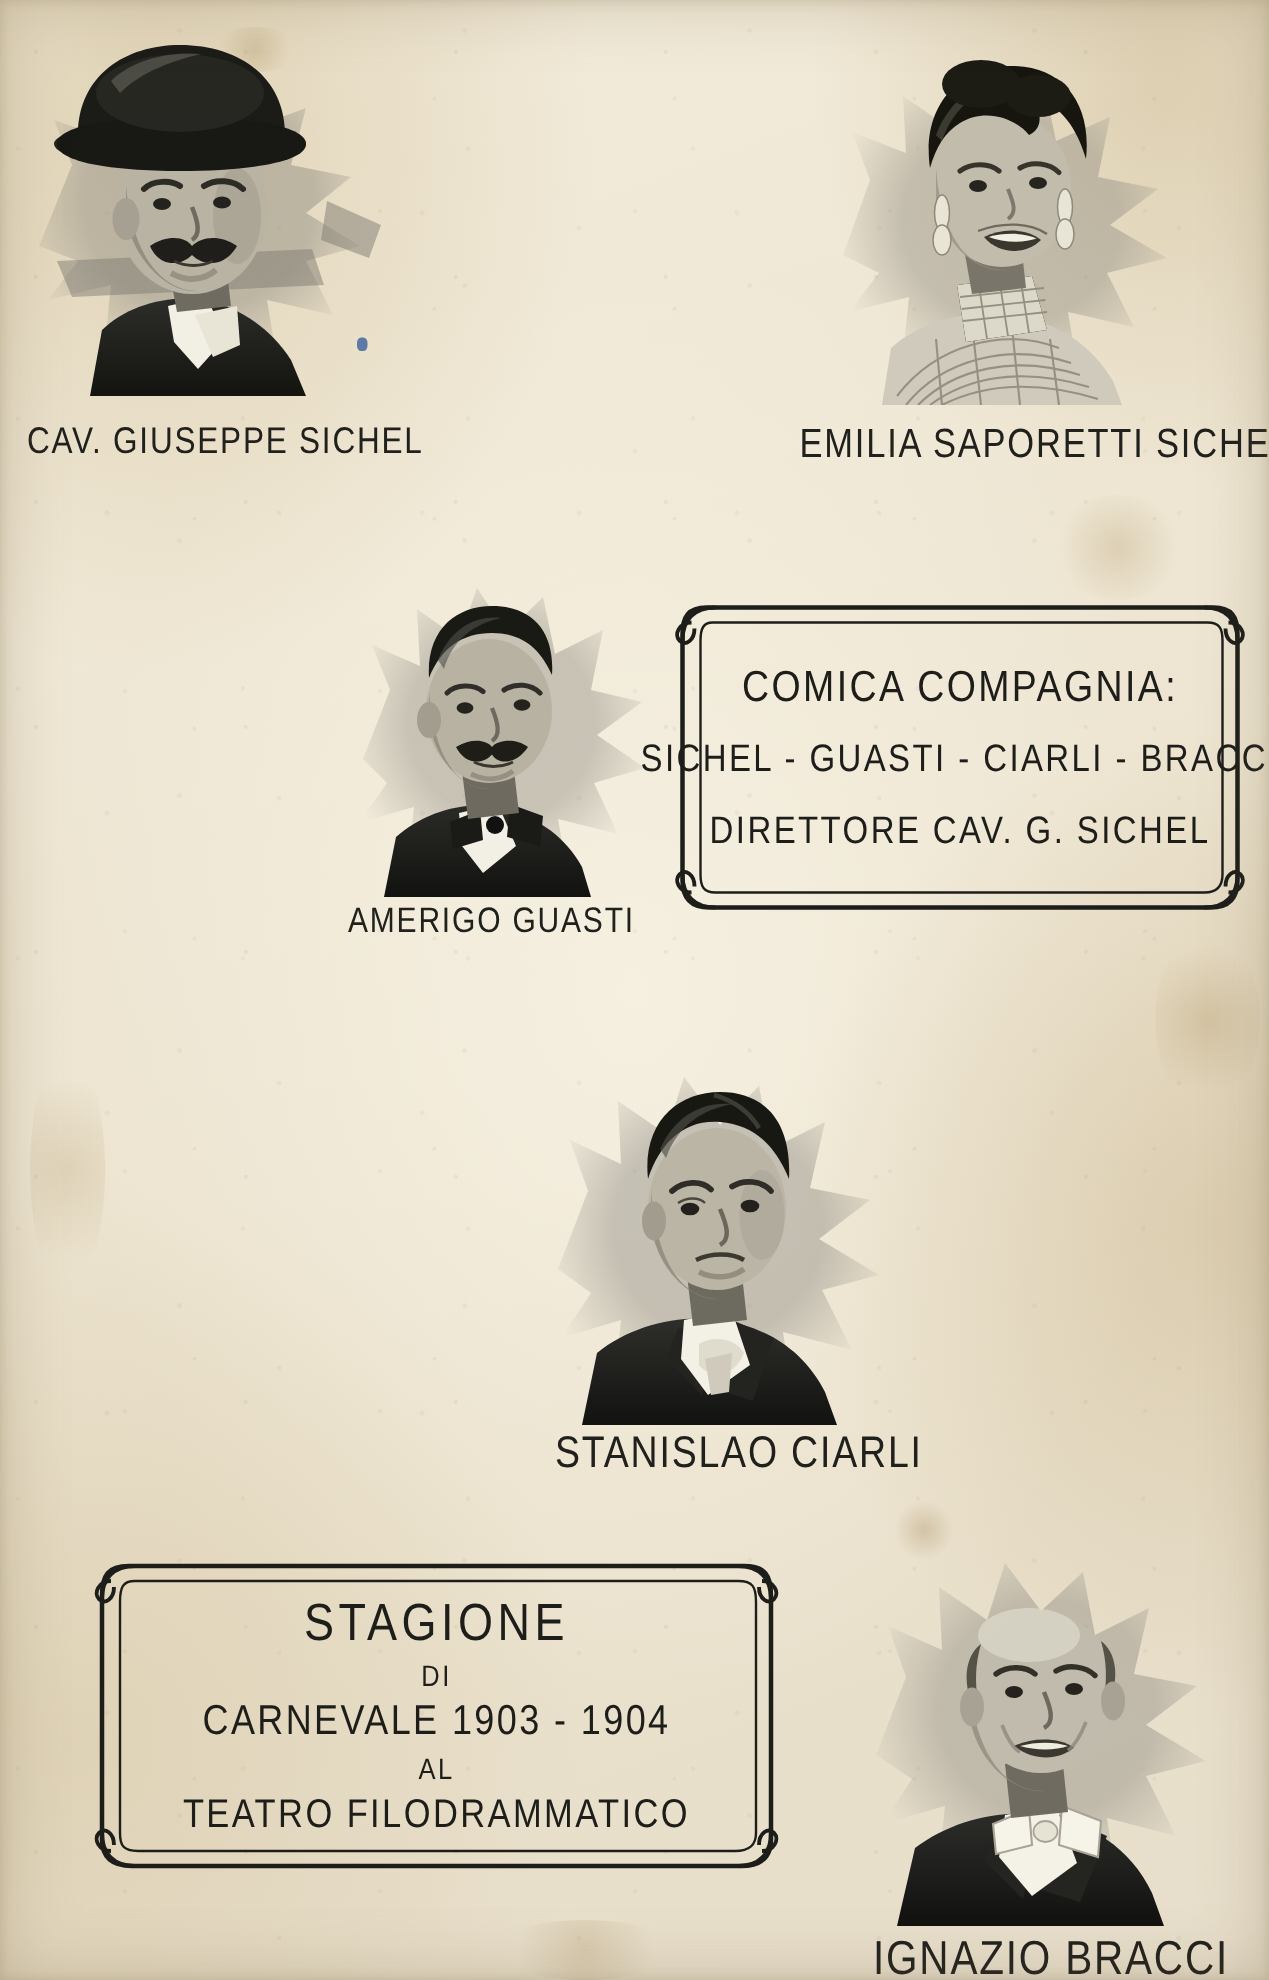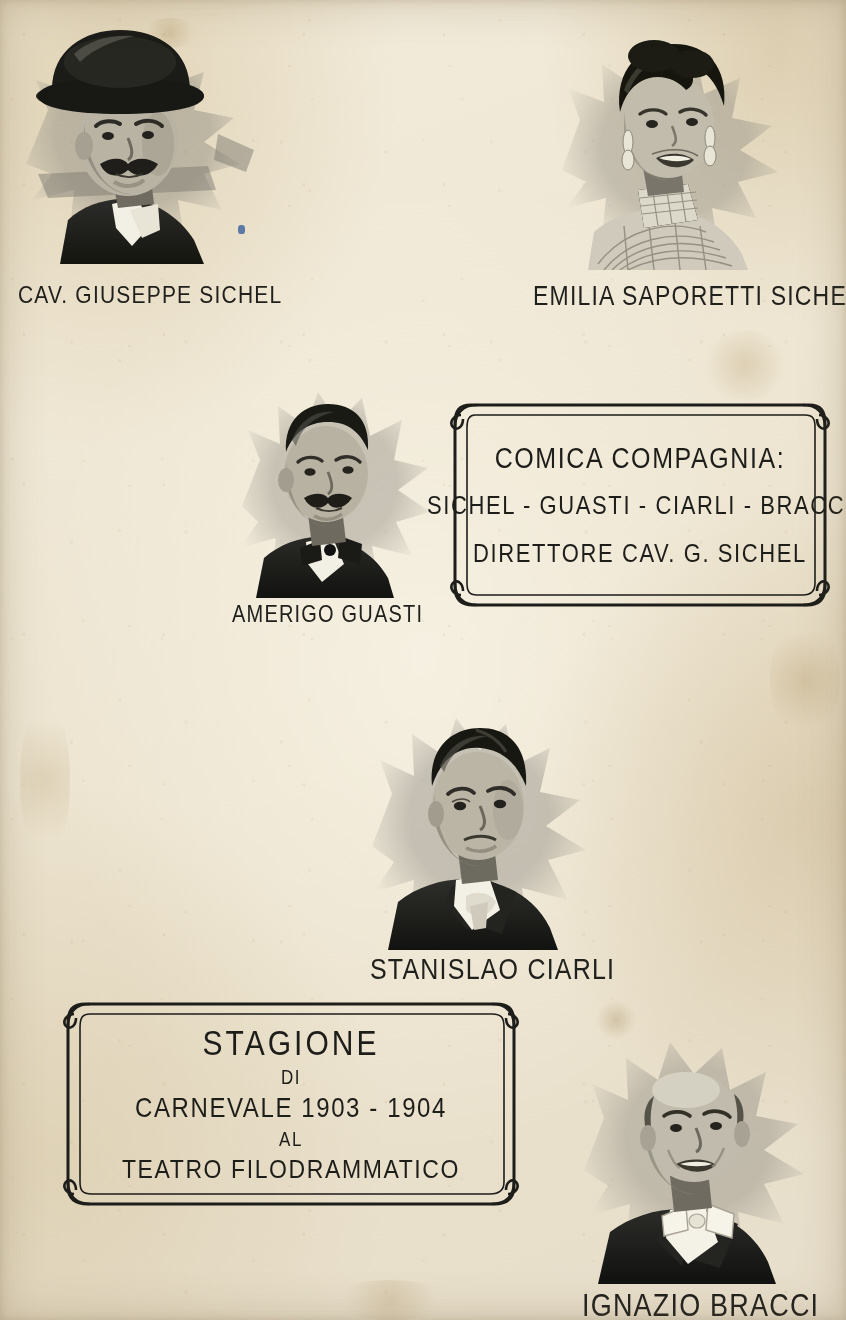--- a/index.html
+++ b/index.html
@@ -357,21 +357,21 @@
       <path d="M104 112 C110 108 118 108 122 112" stroke="#4a463d" stroke-width="1.6" fill="none"></path>
 
       <path d="M132 116 C137 128 139 136 132 140" stroke="#6c675c" stroke-width="3" fill="none"></path>
 
       <path d="M116 150 C126 145 140 145 148 150" stroke="#3c3931" stroke-width="3" fill="none"></path>
       <path d="M118 158 C128 163 140 162 148 156" stroke="#8a8577" stroke-width="3.6" fill="none" opacity="0.8"></path>
     </svg>
   </div>
   <div class="caption" style="left:370px;top:952px;font-size:25px;">STANISLAO CIARLI</div>
 
-  <div class="ornate-box" style="left:62px;top:996px;width:458px;height:216px;">
+  <div class="ornate-box" style="left:62px;top:1036px;width:458px;height:216px;">
     <svg class="frame-svg" viewBox="0 0 458 216" width="458" height="216">
       <g fill="none" stroke="#1d1d1a" stroke-width="3">
         <path d="M24 8 H434 C448 8 452 14 452 28 V190 C452 202 446 208 432 208 H26 C12 208 6 202 6 190 V28 C6 14 10 8 24 8 Z"></path>
         <path d="M28 18 H430 C440 18 442 22 442 32 V186 C442 194 438 198 428 198 H30 C20 198 18 194 18 186 V32 C18 22 20 18 28 18 Z" stroke-width="1.6"></path>
       </g>
       <g fill="none" stroke="#1d1d1a" stroke-width="2.6">
         <path d="M6 30 C6 16 14 8 28 8"></path>
         <path d="M14 22 C14 30 8 34 4 30 C0 26 4 18 12 18"></path>
         <path d="M452 30 C452 16 444 8 430 8"></path>
         <path d="M444 22 C444 30 450 34 454 30 C458 26 454 18 446 18"></path>

